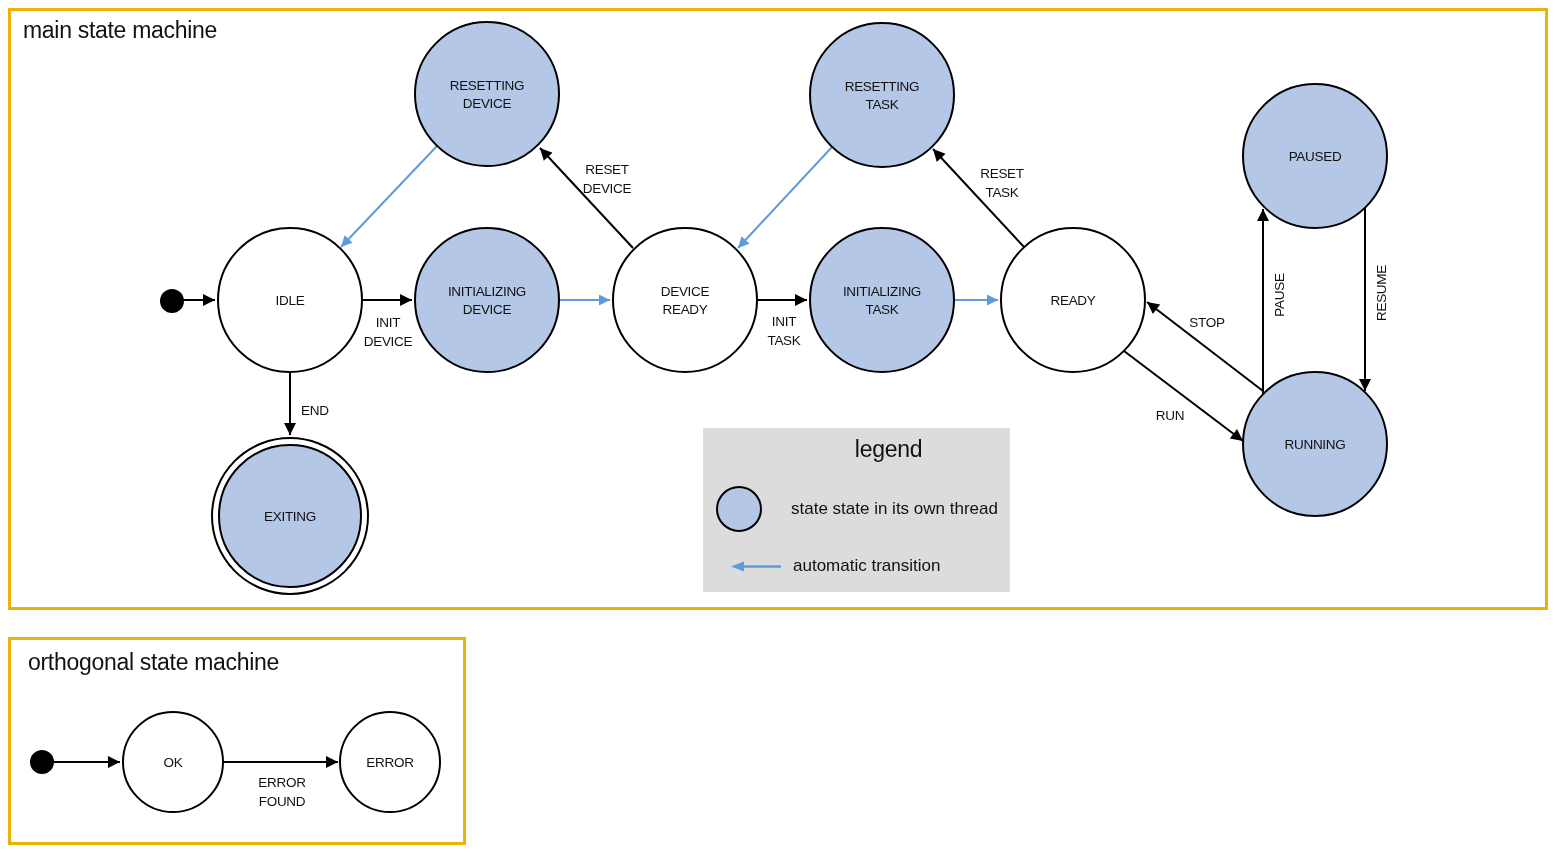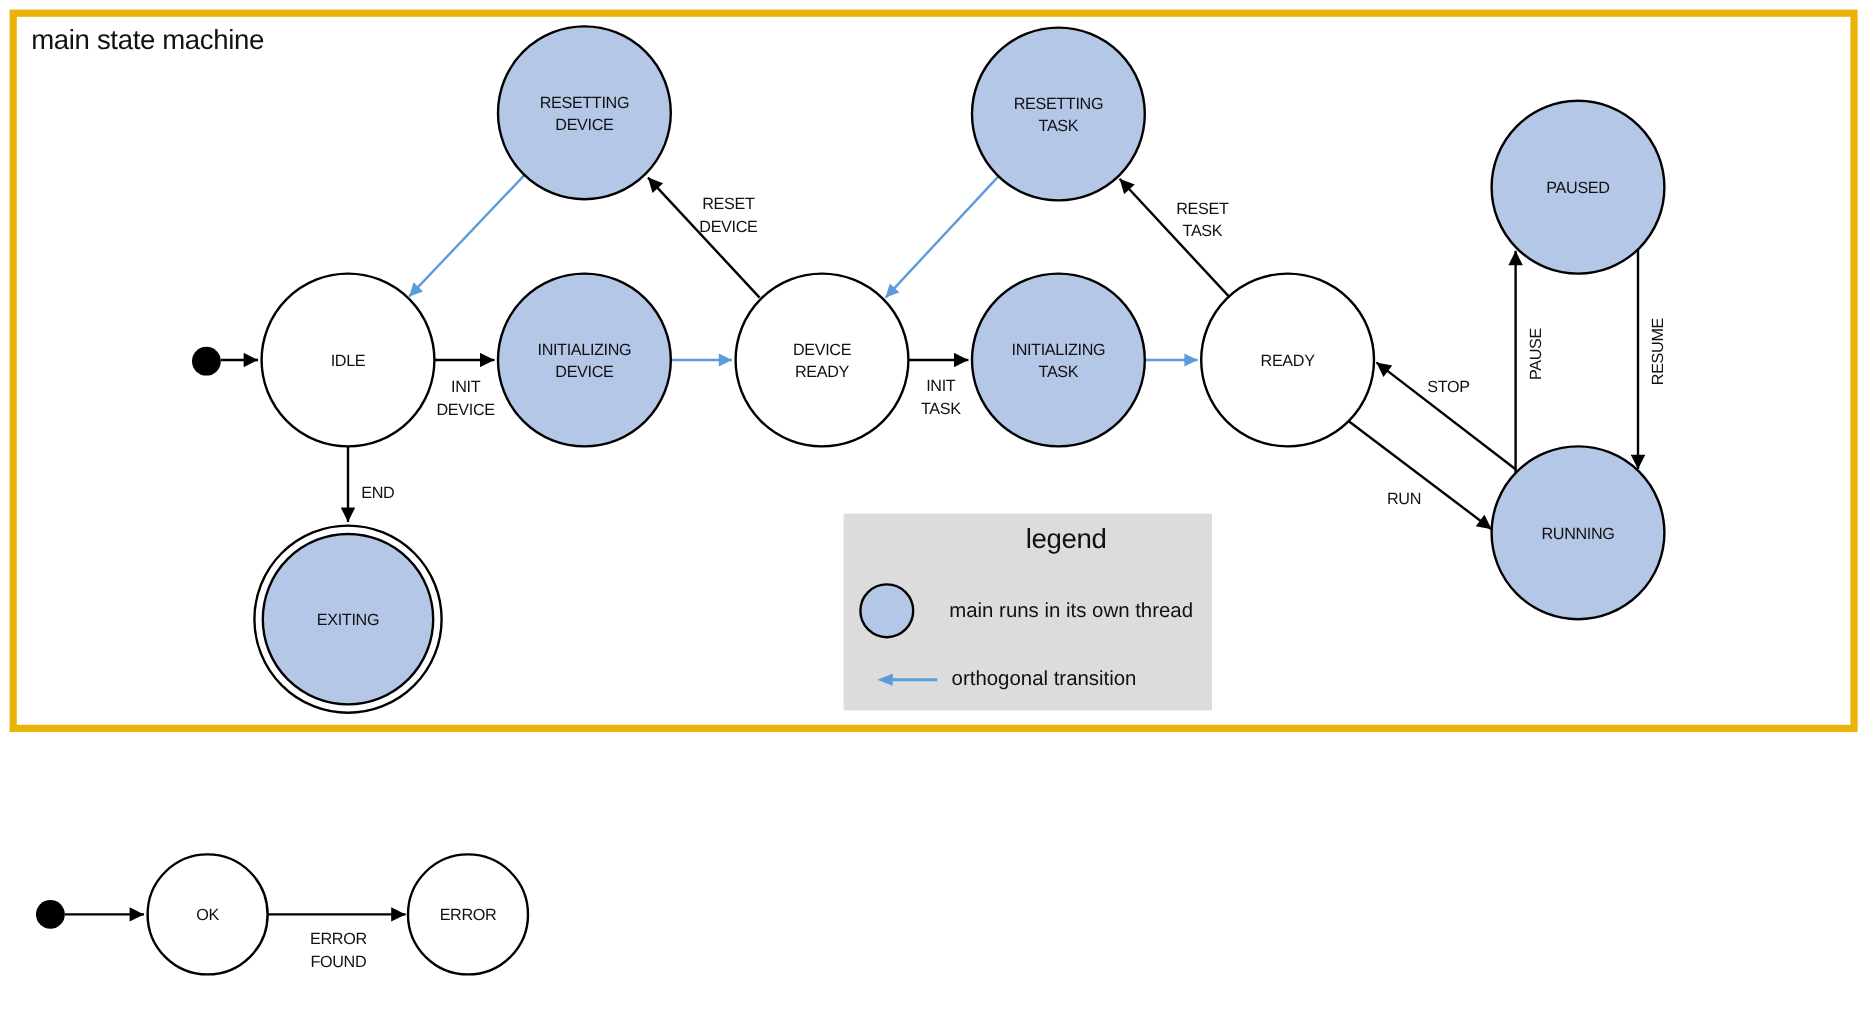--- a/index.html
+++ b/index.html
@@ -1,20 +1,20 @@
 <!DOCTYPE html>
 <html><head>
 <meta charset="utf-8">
 <style>
   html,body { margin:0; padding:0; background:#ffffff; }
   .canvas {
     position:relative; width:1555px; height:852px; background:#ffffff;
     font-family:"Liberation Sans", sans-serif; overflow:hidden;
   }
-  .box { position:absolute; border:6px solid #eab308; background:transparent; box-sizing:border-box; }
+  .box { position:absolute; border:3px solid #eab308; background:transparent; box-sizing:border-box; }
   .main-box  { left:8px;  top:8px;   width:1540px; height:602px; }
   .ortho-box { left:8px;  top:637px; width:458px;  height:208px; }
   .box-title {
     position:absolute; font-size:23px; color:#111; letter-spacing:-0.3px;
     white-space:nowrap;
   }
   .main-title  { left:12px; top:6px; }
   .ortho-title { left:17px; top:9px; }
 
   .legend {
@@ -45,30 +45,33 @@
 </style>
 </head>
 <body>
 
 <div class="canvas">
 
   <div class="box main-box">
     <span class="box-title main-title">main state machine</span>
   </div>
 
+  <div class="box ortho-box">
+    <span class="box-title ortho-title">orthogonal state machine</span>
+  </div>
 
   <div class="legend" style="background: rgb(220, 220, 220);">
     <div class="legend-title">legend</div>
     <div class="legend-circle" id="legend-circle-swatch" style="background: rgb(180, 199, 231);"></div>
-    <span class="legend-label legend-label-1">main runs in its own thread</span>
+    <span class="legend-label legend-label-1">state state in its own thread</span>
     <svg class="legend-arrow-svg" width="52" height="13">
       <polygon id="legend-arrow-head" points="0,6.5 13,1.5 13,11.5" fill="#5d9cdb"></polygon>
       <line id="legend-arrow-line" x1="11" y1="6.5" x2="50" y2="6.5" stroke-width="2.5" stroke="#5d9cdb"></line>
     </svg>
-    <span class="legend-label legend-label-2">orthogonal transition</span>
+    <span class="legend-label legend-label-2">automatic transition</span>
   </div>
 
   <svg id="diagram" viewBox="0 0 1555 852">
     <defs>
       <marker id="arrow-black" viewBox="0 0 10 10" refX="10" refY="5" markerWidth="15" markerHeight="12" orient="auto" markerUnits="userSpaceOnUse">
         <path d="M0,0 L10,5 L0,10 z" fill="#000000"></path>
       </marker>
       <marker id="arrow-blue" viewBox="0 0 10 10" refX="10" refY="5" markerWidth="14" markerHeight="11" orient="auto" markerUnits="userSpaceOnUse">
         <path d="M0,0 L10,5 L0,10 z" fill="#5d9cdb"></path>
       </marker>

